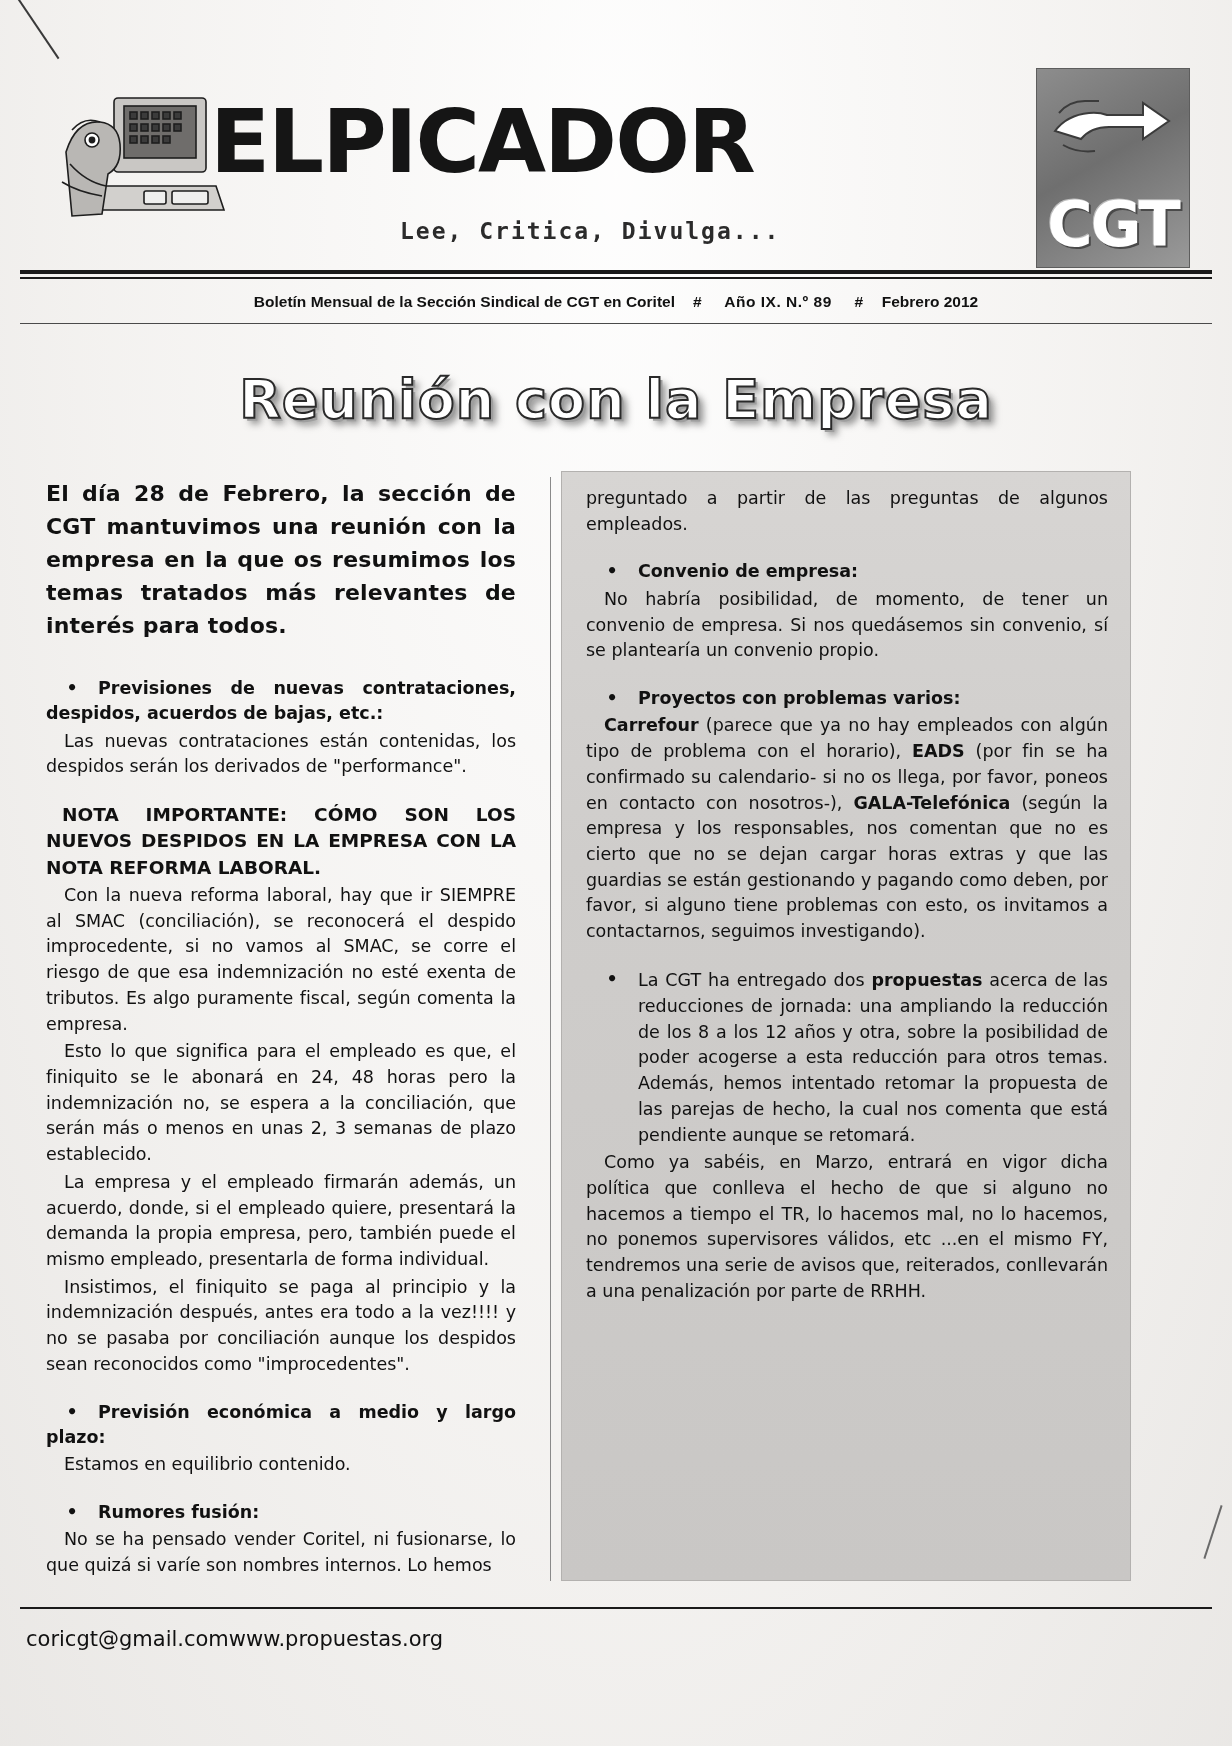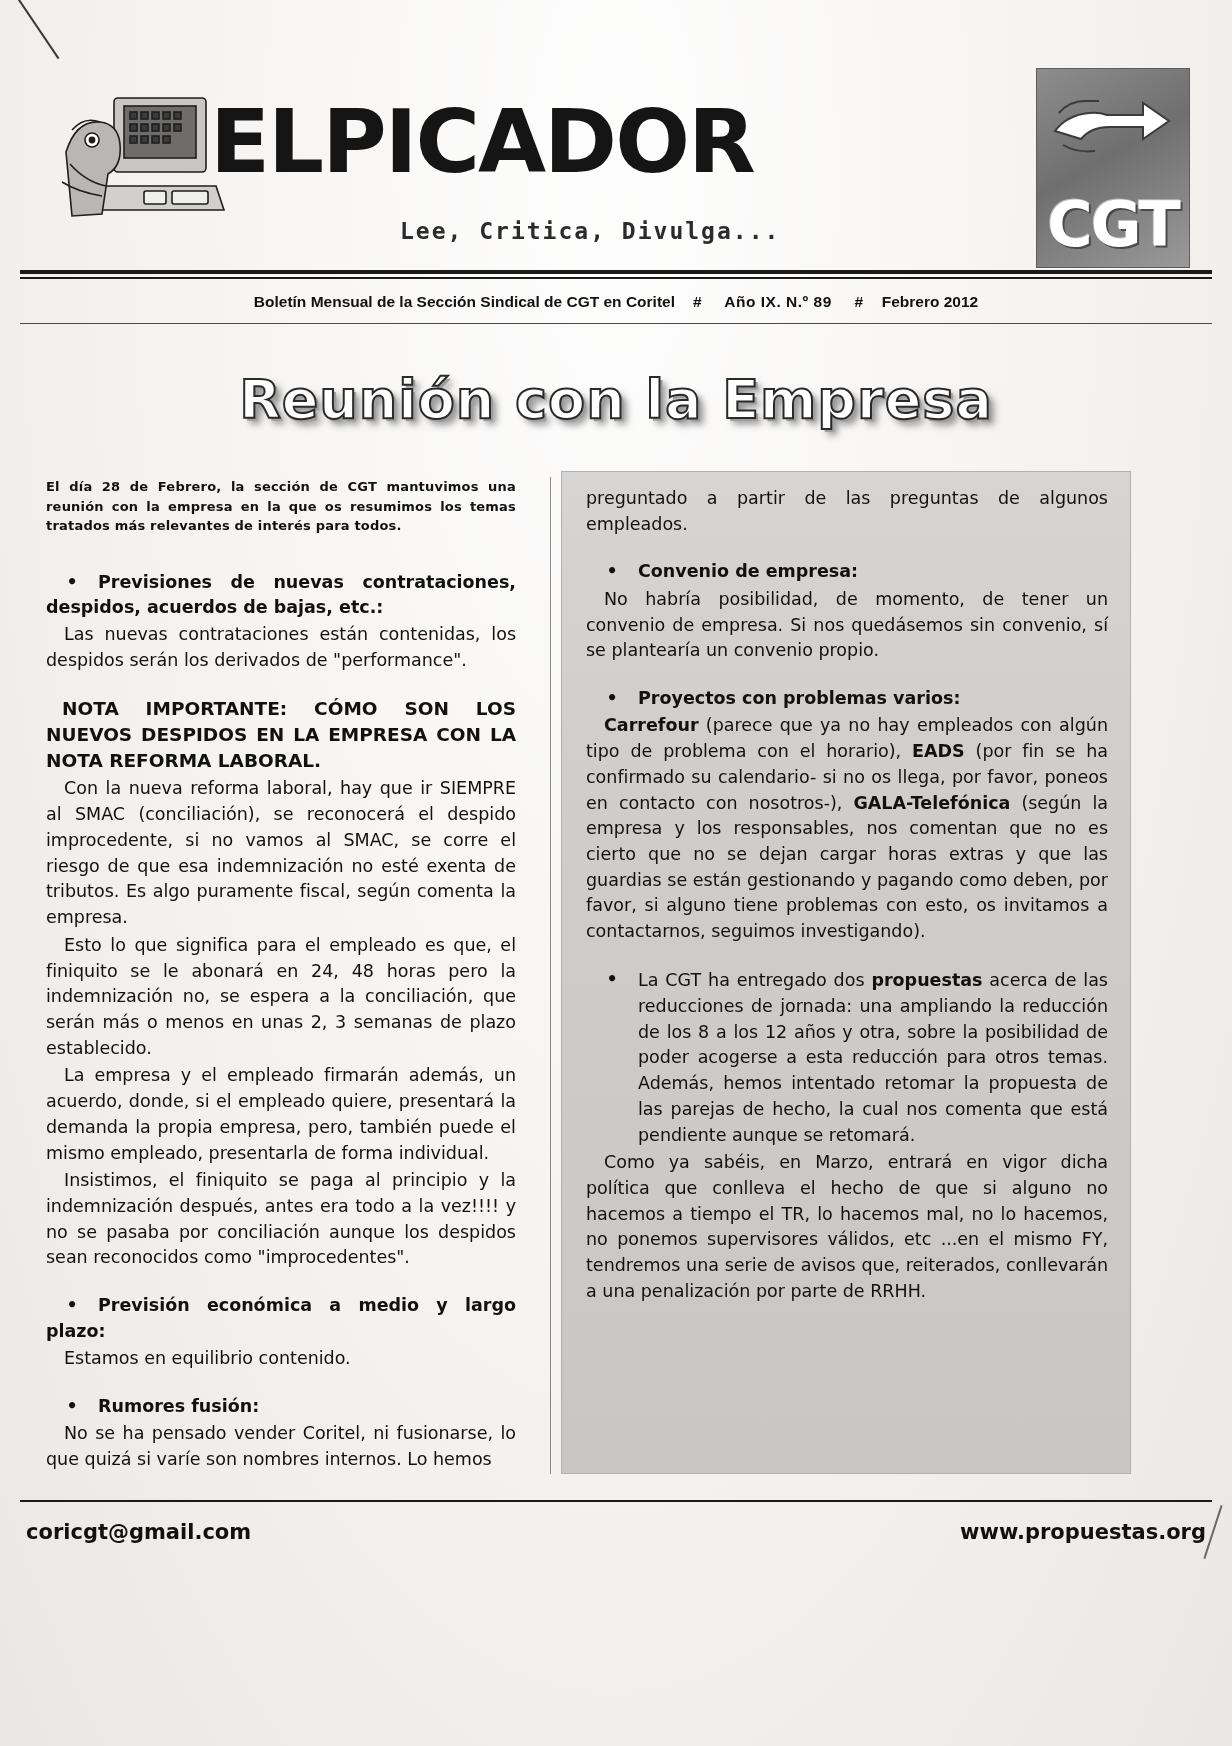--- a/index.html
+++ b/index.html
@@ -168,21 +168,21 @@
   .col-right {
     width: 570px;
     padding: 14px 22px 26px 24px;
     box-sizing: border-box;
     background: linear-gradient(180deg,#d7d5d3 0%, #cfcdcb 35%, #c9c7c5 100%);
     border: 1px solid #b3b1af;
   }
 
   .lede {
     font-family: "DejaVu Sans", sans-serif;
-    font-size: 13px;
+    font-size: 22px;
     font-weight: bold;
     line-height: 1.5;
     letter-spacing: 0.2px;
     margin: 6px 0 34px 0;
     text-align: justify;
   }
 
   p.body {
     font-family: "DejaVu Sans", sans-serif;
     font-size: 17.5px;
@@ -222,28 +222,26 @@
   .col-right .bullet-head { }
   .col-right b { font-weight: bold; }
 
   
   .footer-rule {
     border-top: 2.5px solid #1a1a1a;
     margin: 26px 0 0 0;
   }
   .footer {
     display: flex;
-    justify-content: space-between;
     align-items: center;
     font-family: "DejaVu Sans", sans-serif;
-    font-weight: bold;
+    font-weight: normal;
     font-size: 21px;
     padding: 18px 6px 0 6px;
     color: #111;
-    gap: 21px;
   }
   .edge-mark {
     position: absolute;
     right: 18px;
     bottom: 186px;
     width: 2px;
     height: 56px;
     background: #6a6a6a;
     transform: rotate(18deg);
     z-index: 4;

